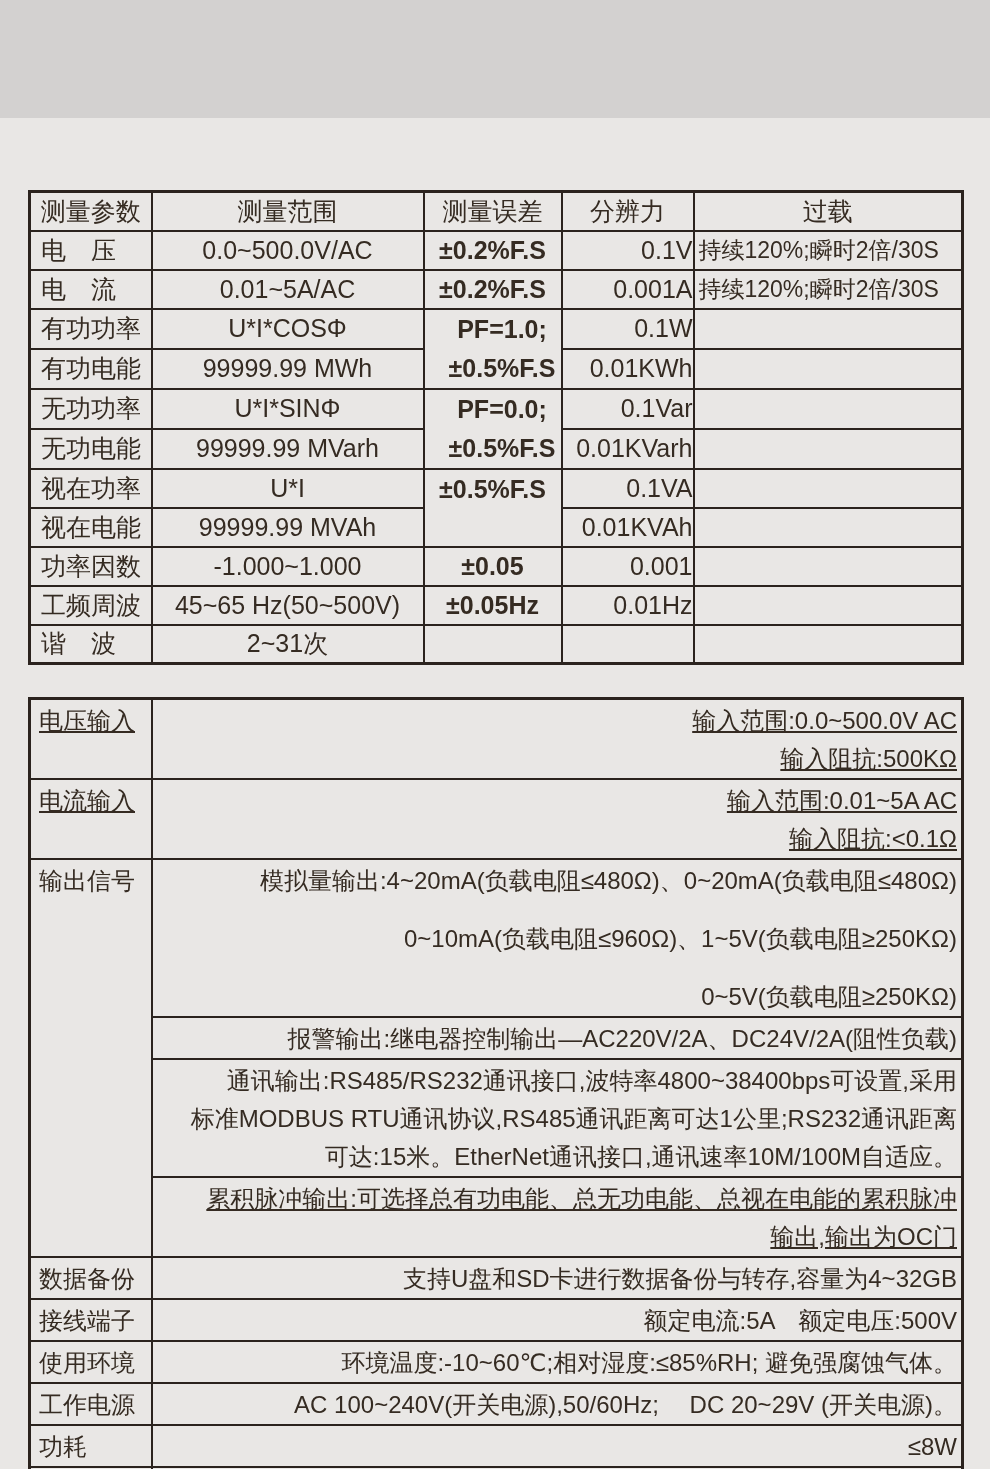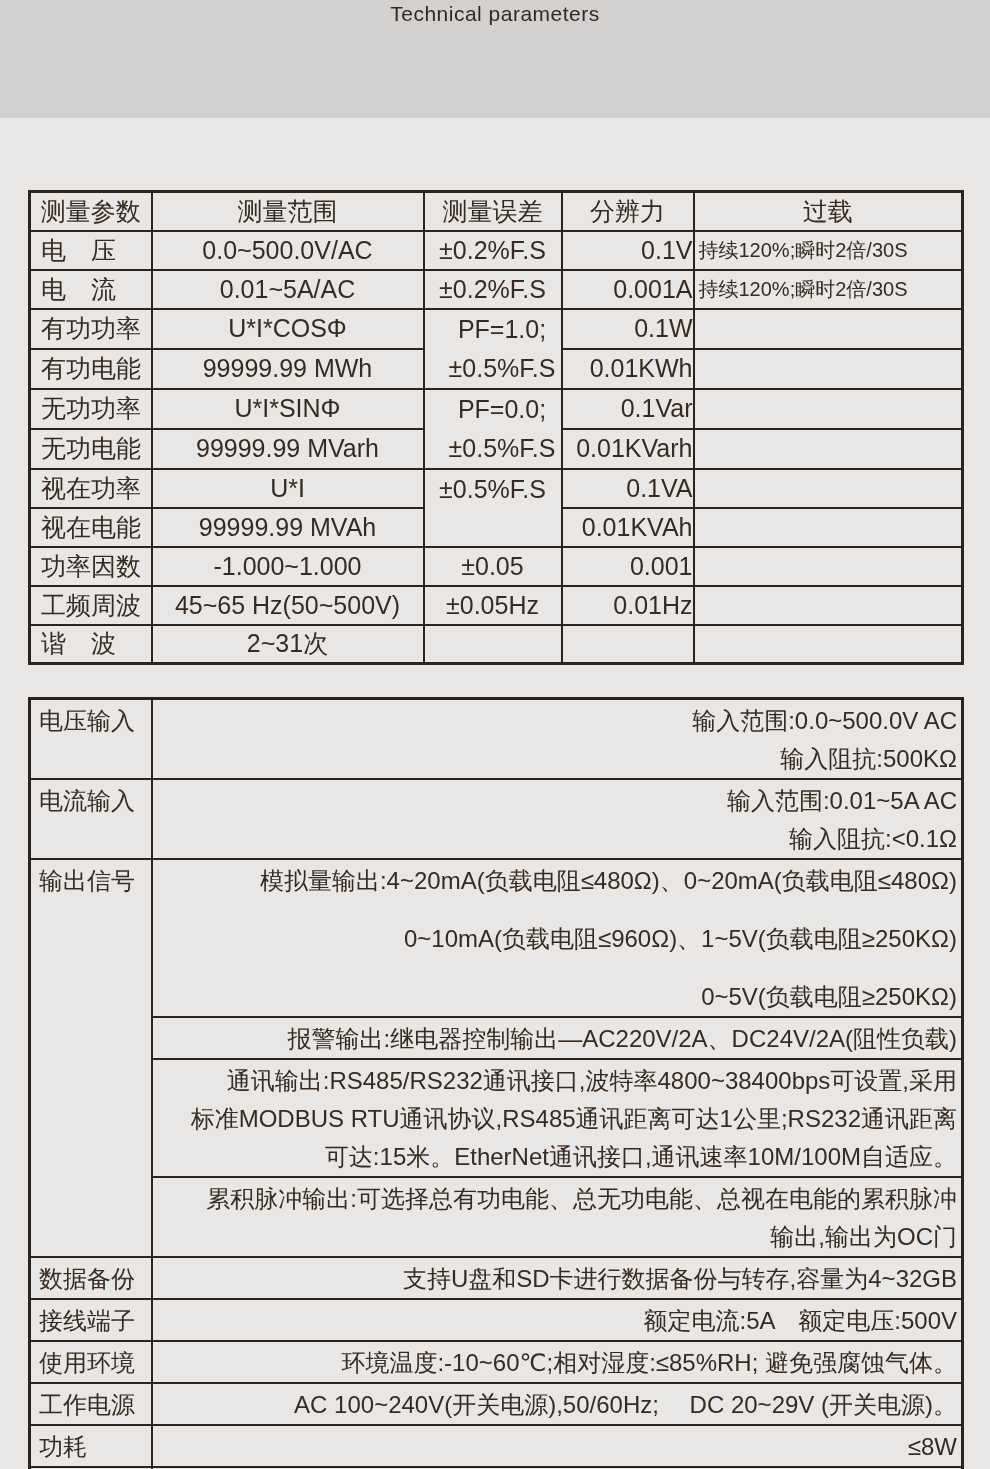--- a/index.html
+++ b/index.html
@@ -37,49 +37,48 @@
     border:2px solid #2b231e;
     overflow:hidden;
     font-weight:normal;
     vertical-align:middle;
     padding:0;
   }
   #t1 tr{height:39px;}
   #t1 th{font-size:25px;}
   .c-param{text-align:left;padding-left:10px;}
   .c-range{text-align:center;}
-  .c-err{text-align:center;}
+  .c-err{text-align:center;font-weight:bold;}
   .c-res{text-align:right;padding-left:0;}
-  .c-over{text-align:left;padding-left:4px;font-size:20px;white-space:pre;}
+  .c-over{text-align:left;padding-left:4px;font-size:23px;white-space:pre;}
   .merged{vertical-align:middle;padding-left:19px;}
   .merged .errline{height:39px;line-height:39px;text-align:center;}
   .merged-top{vertical-align:top;}
   .merged-top .errline{height:39px;line-height:39px;text-align:center;}
 
   #t2 .lbl{
     text-align:left;padding-left:8px;vertical-align:top;
     line-height:37px;padding-top:2px;white-space:pre;
   }
   #t2 .cnt{
     text-align:right;padding-left:8px;padding-right:4px;vertical-align:top;
     padding-top:2px;
   }
   #t2 .ln{line-height:38px;white-space:pre;}
   #t2 .ind{padding-left:130px;margin-top:20px;}
   .h1{height:39px;margin-top:12px;}
-  .h2{height:77px;}
+  .h2{height:77px;text-decoration:underline;}
   .h3{height:115px;}
   .hlast{height:48px;}
 </style>
 </head>
 <body>
 
 <div class="top-band"></div>
 <div class="title-wrap">
-  <div class="page-subtitle">Technical parameters</div>
 </div>
 
 <table id="t1">
   <colgroup>
     <col style="width:122px">
       <col style="width:272px">
       <col style="width:138px">
       <col style="width:132px">
       <col style="width:269px">
   </colgroup>

